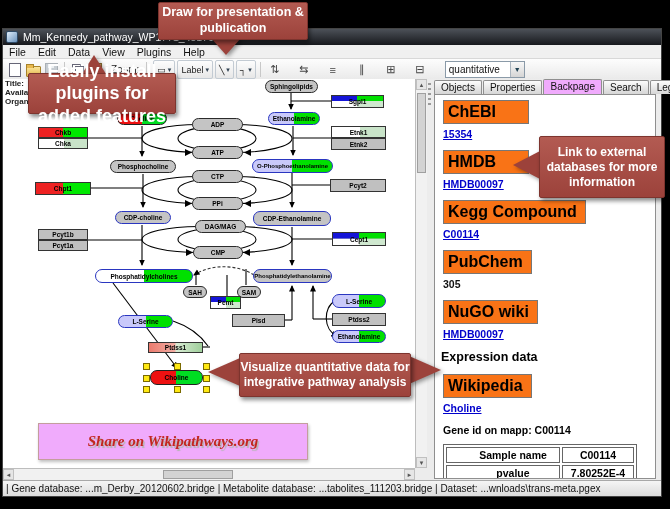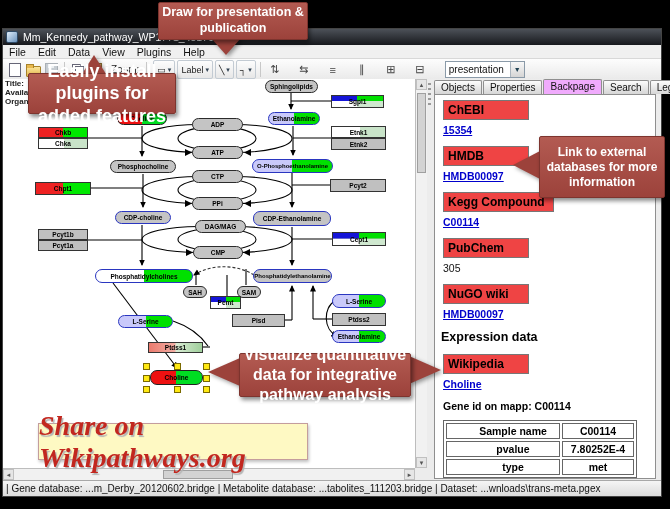--- a/index.html
+++ b/index.html
@@ -64,46 +64,46 @@
   .grg{background:linear-gradient(90deg,#ee2222 0 50%,#00e800 50% 100%);}
   .gwg{background:linear-gradient(90deg,#fff 0 52%,#c9e4c9 52% 100%);}
   .gg{background:#c0c0c0;}
   .quad{background-image:linear-gradient(90deg,#1515d8 0 50%,#00e000 50% 100%),
                         linear-gradient(90deg,#fff 0 50%,#cfe8cf 50% 100%);
         background-size:100% 46%,100% 54%;background-position:top,bottom;background-repeat:no-repeat;}
   .fade{background:linear-gradient(90deg,#ea7b6e 0,#f3aca2 48%,#d9ecd4 52%,#9fcf9b 100%);}
   .selwrap{position:absolute;z-index:3;}
   .selwrap .node{left:0;top:0;width:100%;height:100%;}
   .handle{position:absolute;width:5px;height:5px;background:#ffe913;border:1px solid #7a6a00;z-index:4;}
-  #share-banner{position:absolute;left:35px;top:344px;width:268px;height:35px;background:#fef9c3;
+  #share-banner{position:absolute;left:35px;top:344px;width:268px;height:35px;background:#f0abfc;
         border:1px solid #c49d9d;box-shadow:1px 2px 3px rgba(0,0,0,.25);display:flex;align-items:center;
         justify-content:center;z-index:5;font-family:"Liberation Serif",serif;font-style:italic;
-        font-weight:bold;font-size:28px;color:#c2271f;text-shadow:1.5px 1.5px 1px #b5b5b5;}
+        font-weight:bold;font-size:15px;color:#c2271f;text-shadow:1.5px 1.5px 1px #b5b5b5;}
   
   .vscroll{position:absolute;right:0;top:0;bottom:12px;width:12px;background:#f1f1f1;border-left:1px solid #bdbdbd;box-sizing:border-box;}
   .hscroll{position:absolute;left:0;right:12px;bottom:0;height:12px;background:#f1f1f1;border-top:1px solid #bdbdbd;box-sizing:border-box;}
   .sb-btn{position:absolute;width:11px;height:11px;background:#e6e6e6;border:1px solid #c0c0c0;
           font-size:6px;color:#555;display:flex;align-items:center;justify-content:center;box-sizing:border-box;}
   .thumb{position:absolute;background:#d3d3d3;border:1px solid #9f9f9f;box-sizing:border-box;}
   .sb-corner{position:absolute;right:0;bottom:0;width:12px;height:12px;background:#ececec;}
   
   #splitter{position:absolute;left:424px;top:0;bottom:0;width:5px;background:#ececec;}
   #splitter .dots{position:absolute;left:1px;top:4px;width:3px;height:22px;
         background:repeating-linear-gradient(#9a9a9a 0 2px,transparent 2px 5px);}
   #sidepanel{position:absolute;left:429px;top:0;right:0;bottom:0;background:#ececec;}
   #tabs{height:15px;display:flex;align-items:flex-end;padding-left:2px;}
   .tab{font-size:10px;color:#111;padding:1px 6px 1px;border:1px solid #8f8f8f;border-bottom:none;
        background:linear-gradient(#fcfcfc,#d6d6d6);margin-right:1px;border-radius:2px 2px 0 0;white-space:nowrap;}
   .tab.active{background:#f0abfc;padding-bottom:2px;}
   #panel-content{position:absolute;left:2px;right:5px;top:15px;bottom:1px;background:#fff;
        border:1px solid #8f8f8f;padding:5px 8px;box-sizing:border-box;overflow:hidden;font-size:11px;}
-  .bp-header{display:inline-block;min-width:72px;border:1px solid #777;background:#ef4444;
-       font-size:12px;font-weight:bold;color:#000;padding:2px 8px 2px 4px;margin-bottom:4px;}
+  .bp-header{display:inline-block;min-width:72px;border:1px solid #777;background:#f97316;
+       font-size:16px;font-weight:bold;color:#000;padding:2px 8px 2px 4px;margin-bottom:4px;}
   .bp-link{display:block;font-size:10.5px;font-weight:bold;color:#0000cc;text-decoration:underline;margin-bottom:10px;}
-  .bp-plain{display:block;font-size:10.5px;font-weight:normal;color:#111;margin-bottom:10px;text-decoration:none;}
+  .bp-plain{display:block;font-size:10.5px;font-weight:bold;color:#111;margin-bottom:10px;text-decoration:none;}
   #expression-heading{font-size:12.5px;font-weight:bold;margin:4px 0 10px -2px;}
   #gene-id-line{font-size:10.5px;font-weight:bold;margin-bottom:8px;}
   #expr-table{border-collapse:separate;border-spacing:2px;border:1px solid #666;background:#fff;}
   #expr-table td{border:1px solid #666;text-align:center;font-size:10.5px;font-weight:bold;padding:1px 4px;}
   #expr-table td.c1{width:84px;padding-left:24px;} #expr-table td.c2{width:62px;}
   
   #statusbar{position:absolute;left:0;right:0;bottom:0;height:16px;background:linear-gradient(#f5f5f5,#dcdcdc);
        border-top:1px solid #a8a8a8;font-size:10px;color:#111;line-height:15px;padding-left:3px;
        white-space:nowrap;overflow:hidden;box-sizing:border-box;}
   
@@ -178,21 +178,21 @@
     <span class="icbtn">
         <span>∥</span>
       </span>
     <span class="icbtn">
         <span>⊞</span>
       </span>
     <span class="icbtn">
         <span>⊟</span>
       </span>
     <span class="combo" style="width:78px;height:15px;margin-left:6px">
-      <span class="val">presentation</span>
+      <span class="val">quantitative</span>
       <span class="carrow">▼</span>
     </span>
   </div>
 
   <div id="main">
 
     <div id="canvas">
       <div id="draw">
         <svg id="edges" width="412" height="391" viewBox="0 0 412 391">
           <defs>
@@ -376,15 +376,15 @@
 
 <div class="callout" style="left:158px;top:2px;width:148px;height:36px;font-size:12.5px">Draw for presentation &amp; publication</div>
 <div class="arrow" style="left:211px;top:38px;border-left:15px solid transparent;border-right:15px solid transparent;border-top:17px solid #9c423b"></div>
 
 <div class="callout" style="left:28px;top:73px;width:146px;height:39px;font-size:18px">Easily install plugins for added features</div>
 <div class="arrow" style="left:82px;top:55px;border-left:12px solid transparent;border-right:12px solid transparent;border-bottom:19px solid #9c423b"></div>
 
 <div class="callout" style="left:539px;top:136px;width:124px;height:60px;font-size:12px">Link  to external databases  for more information</div>
 <div class="arrow" style="left:513px;top:151px;border-top:14px solid transparent;border-bottom:14px solid transparent;border-right:27px solid #9c423b"></div>
 
-<div class="callout" style="left:239px;top:353px;width:170px;height:42px;font-size:16px">Visualize quantitative data  for integrative pathway analysis</div>
+<div class="callout" style="left:239px;top:353px;width:170px;height:42px;font-size:12px">Visualize quantitative data  for integrative pathway analysis</div>
 <div class="arrow" style="left:208px;top:358px;border-top:14px solid transparent;border-bottom:14px solid transparent;border-right:32px solid #9c423b"></div>
 <div class="arrow" style="left:409px;top:356px;border-top:14px solid transparent;border-bottom:14px solid transparent;border-left:32px solid #9c423b"></div>
 
 </body></html>

